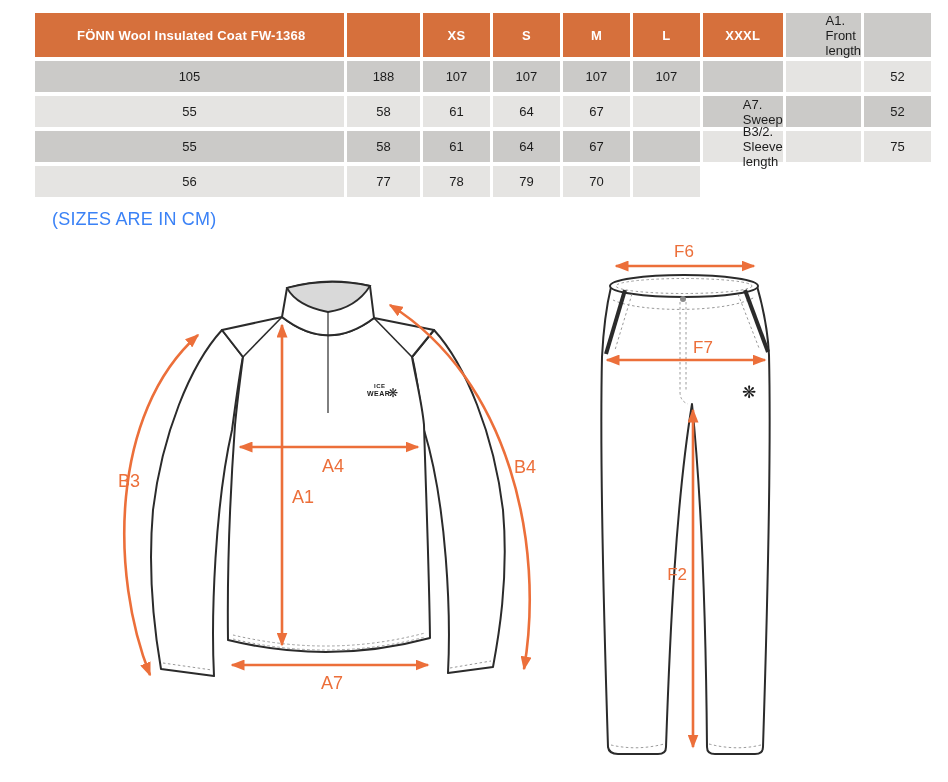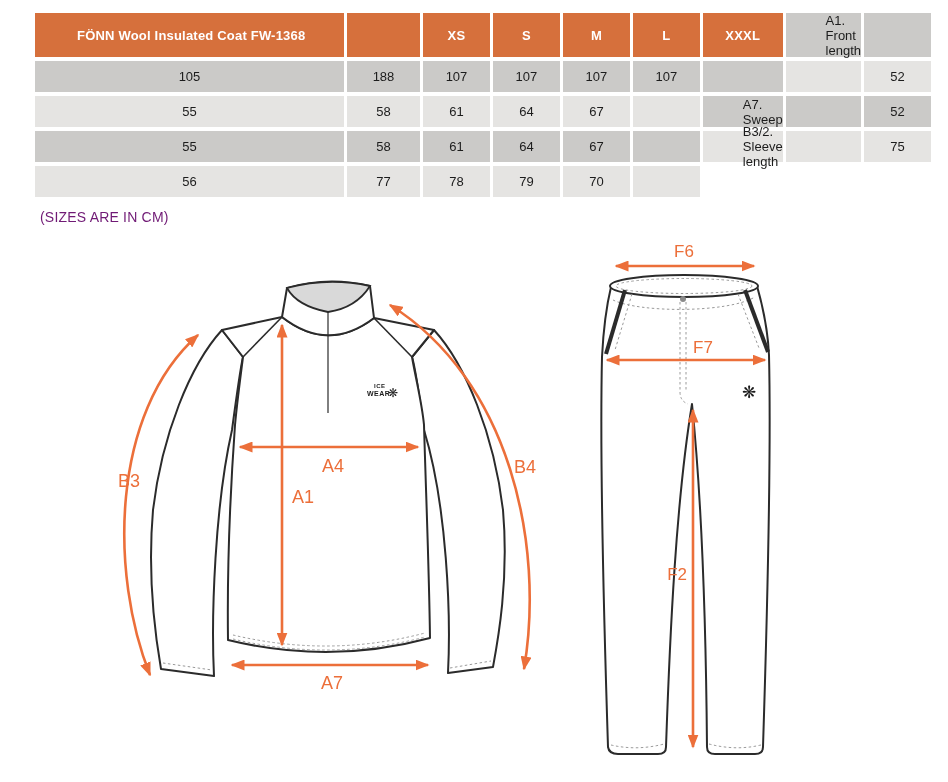--- a/index.html
+++ b/index.html
@@ -15,21 +15,21 @@
     grid-template-rows:44px repeat(4,31px);
     column-gap:3px;row-gap:4px;
   }
   .cell{display:flex;align-items:center;justify-content:center;font-size:13px;color:#1c1c1c;}
   .hdr{background:#D6703C;color:#ffffff;font-weight:bold;letter-spacing:.2px;}
   .hdr-title{justify-content:flex-start;padding-left:42px;box-sizing:border-box;font-size:13px;}
   .row-dark{background:#CBCAC8;}
   .row-light{background:#E5E4E2;}
   .lbl{justify-content:flex-start;padding-left:40px;box-sizing:border-box;}
   .note{
-    position:absolute;left:40px;top:209px;font-size:14px;color:#701a75;letter-spacing:.2px;
+    position:absolute;left:52px;top:209px;font-size:18px;color:#3b82f6;letter-spacing:.2px;
   }
   
   .coat-svg{position:absolute;left:90px;top:245px;}
   .pants-svg{position:absolute;left:580px;top:242px;}
   .outline{fill:#ffffff;stroke:#2B2B2B;stroke-width:2;stroke-linejoin:round;}
   .seam{fill:none;stroke:#2B2B2B;stroke-width:1.6;}
   .thin{fill:none;stroke:#2B2B2B;stroke-width:1.2;}
   .stitch{fill:none;stroke:#9a9a9a;stroke-width:1;stroke-dasharray:2.5 2.5;}
   .arrow{fill:none;stroke:#EC6F3A;stroke-width:2.6;}
   .mlabel{fill:#EC6F3A;font-size:18px;font-family:"Liberation Sans",sans-serif;}

